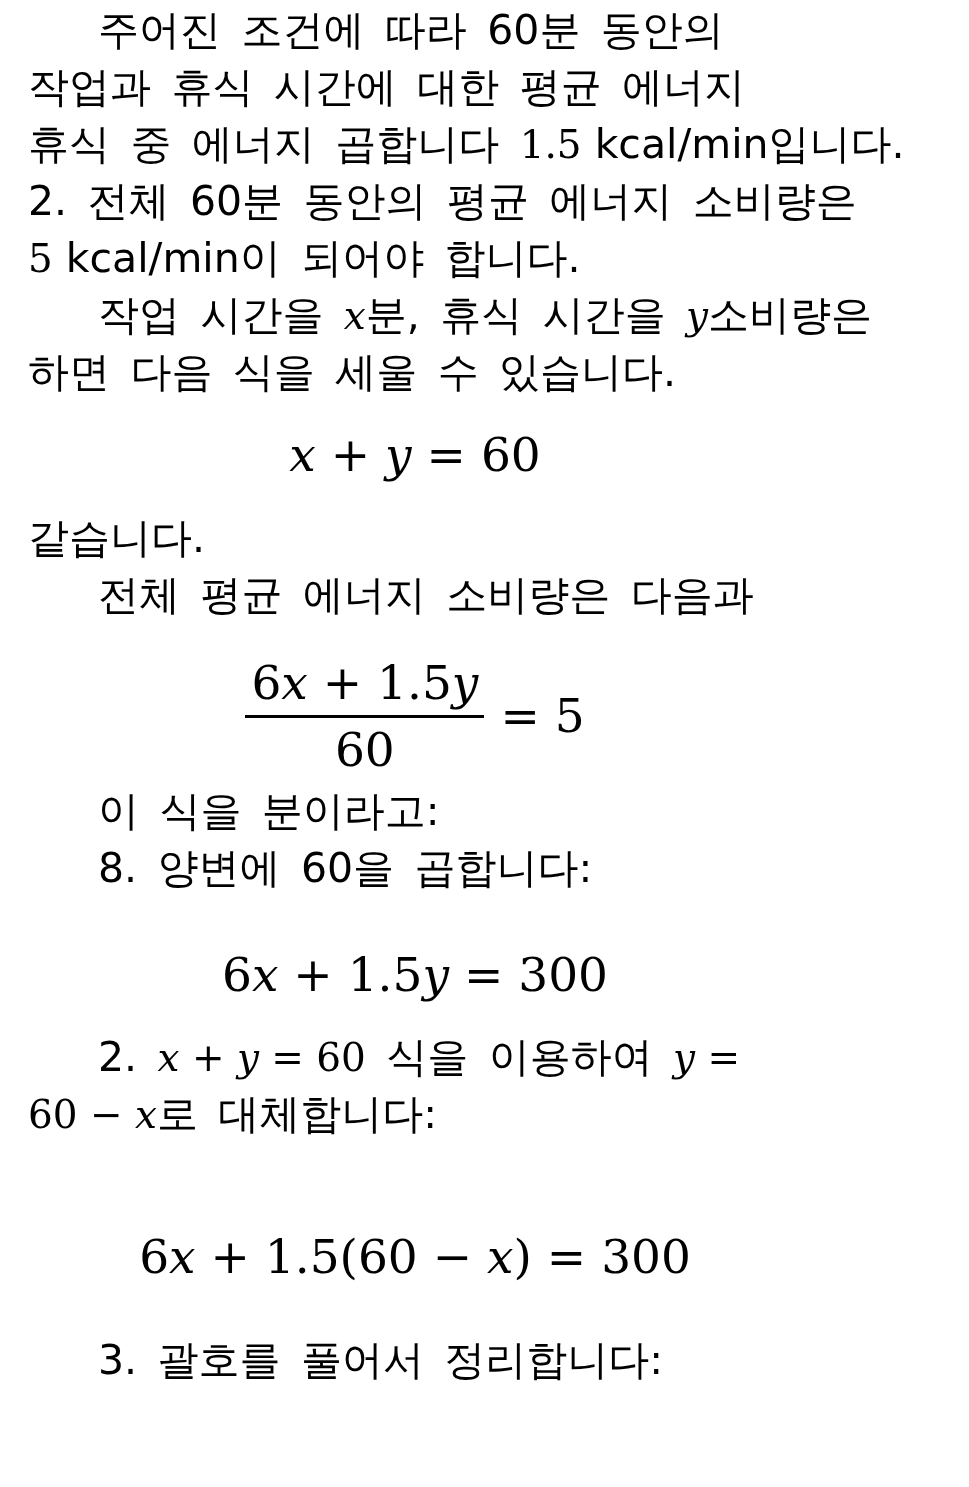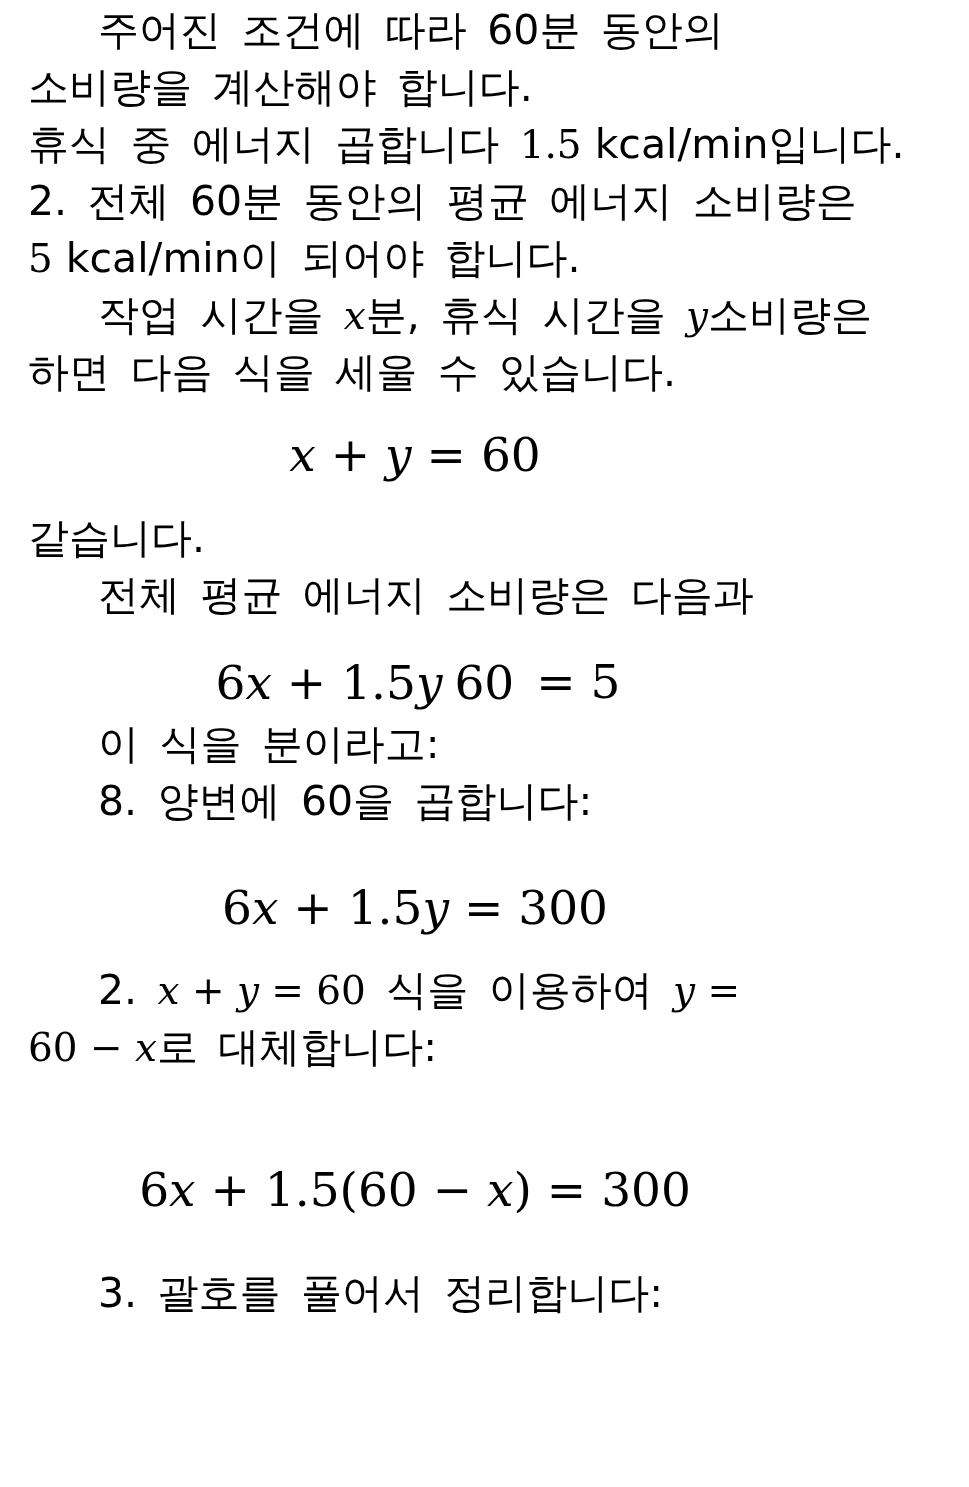--- a/index.html
+++ b/index.html
@@ -54,37 +54,38 @@
     white-space: pre;
   }
   .equation .run-n, .equation .run-o, .equation .run-v { font-size: 47px; }
   .eq-sum         { margin: 28px 0 28px 0; }
   .eq-average     { margin: 32px 0 6px 0; }
   .eq-multiplied  { margin: 52px 0 28px 0; }
   .eq-substituted { margin: 88px 0 48px 0; }
   
   .frac {
     display: inline-flex;
+    flex-direction: column;
     align-items: center;
   }
   .frac-num, .frac-den { padding: 0 6px; line-height: 1.15; white-space: pre; }
   .frac-bar {
     align-self: stretch;
     height: 3px;
     background: #000000;
     margin: 5px 0;
   }
   .frac-rhs { margin-left: 16px; white-space: pre; }
 </style>
 </head>
 <body>
 
 <main class="doc">
     <div class="line indent"><span class="run-kr">주어진 조건에 따라 60분 동안의</span></div>
-    <div class="line"><span class="run-kr">소비량을 계산해야 합니다.</span></div>
+    <div class="line"><span class="run-kr">작업과 휴식 시간에 대한 평균 에너지</span></div>
     <div class="line"><span class="run-kr">휴식 중 에너지 곱합니다 </span><span class="run-n">1.5</span><span class="run-u"> kcal/min</span><span class="run-kr">입니다.</span></div>
     <div class="line"><span class="run-kr">2. 전체 60분 동안의 평균 에너지 소비량은</span></div>
     <div class="line"><span class="run-n">5</span><span class="run-u"> kcal/min</span><span class="run-kr">이 되어야 합니다.</span></div>
     <div class="line indent"><span class="run-kr">작업 시간을 </span><span class="run-v">x</span><span class="run-kr">분, 휴식 시간을 </span><span class="run-v">y</span><span class="run-kr">소비량은</span></div>
     <div class="line"><span class="run-kr">하면 다음 식을 세울 수 있습니다.</span></div>
     <div class="equation eq-sum"><span class="run-v">x</span><span class="run-o"> + </span><span class="run-v">y</span><span class="run-o"> = </span><span class="run-n">60</span></div>
     <div class="line"><span class="run-kr">같습니다.</span></div>
     <div class="line indent"><span class="run-kr">전체 평균 에너지 소비량은 다음과</span></div>
     <div class="equation eq-average"><span class="frac"><span class="frac-num"><span class="run-n">6</span><span class="run-v">x</span><span class="run-o"> + </span><span class="run-n">1.5</span><span class="run-v">y</span></span><span class="frac-bar"></span><span class="frac-den"><span class="run-n">60</span></span></span><span class="frac-rhs"><span class="run-o">= </span><span class="run-n">5</span></span></div>
     <div class="line indent"><span class="run-kr">이 식을 분이라고:</span></div>

